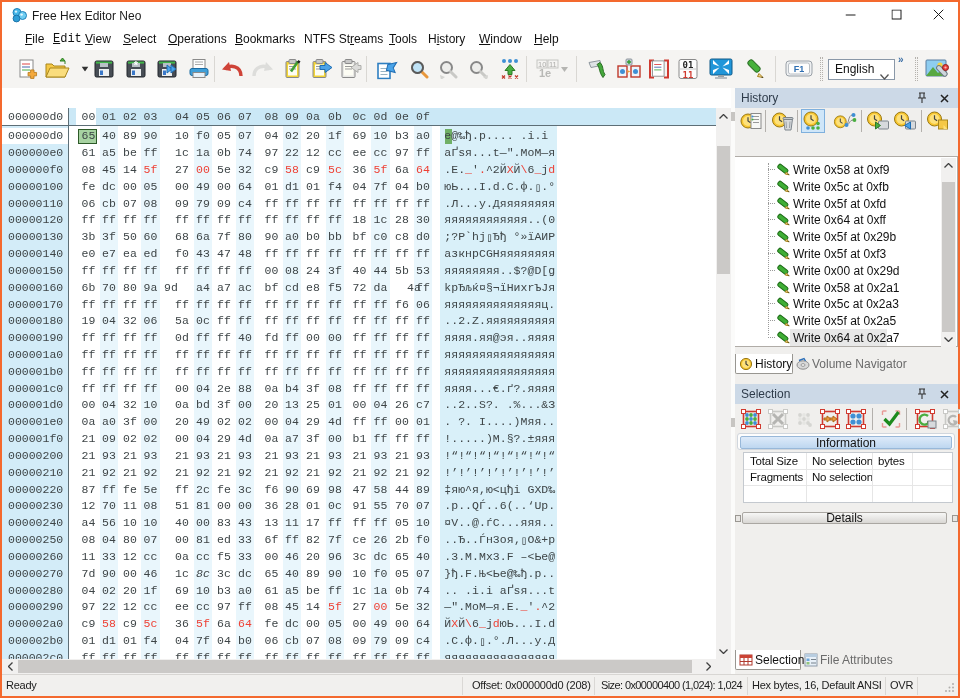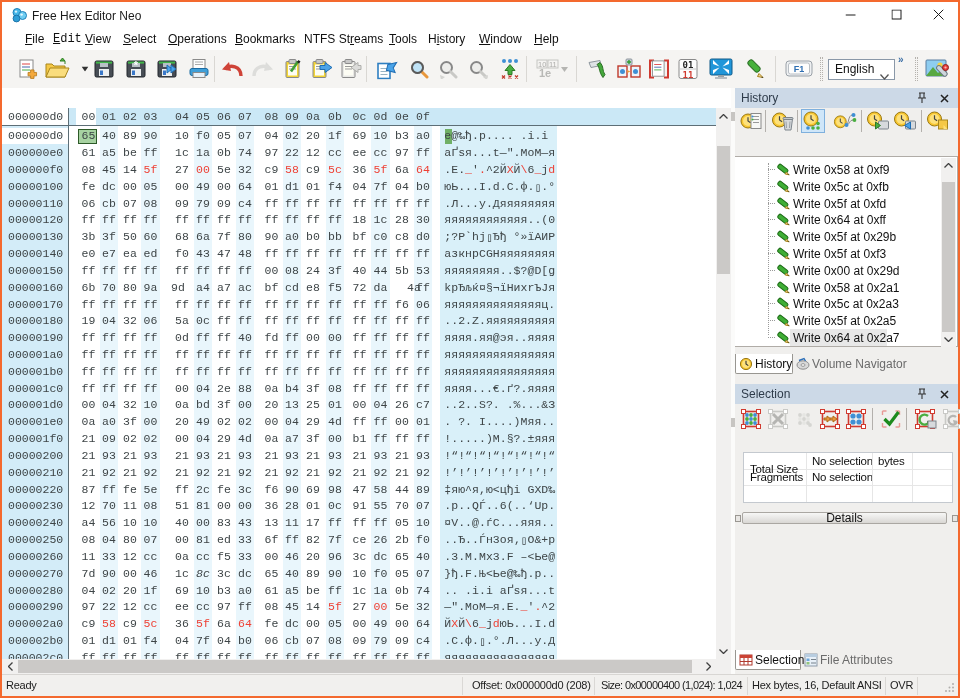--- a/index.html
+++ b/index.html
@@ -742,21 +742,21 @@
         <span class="as" style="left: 518.53px; top: 155.84px;">?</span>
         <span class="as" style="left: 525.46px; top: 155.84px;">@</span>
         <span class="as" style="left: 532.39px; top: 155.84px;">D</span>
         <span class="as" style="left: 539.32px; top: 155.84px;">[</span>
         <span class="as" style="left: 546.25px; top: 155.84px;">g</span>
         <span class="hr-addr" style="left: 6px; top: 172.67px;">00000160</span>
         <span class="hx" style="left: 79.5px; top: 172.67px;">6b</span>
         <span class="hx" style="left: 100px; top: 172.67px;">70</span>
         <span class="hx" style="left: 121px; top: 172.67px;">80</span>
         <span class="hx" style="left: 141.5px; top: 172.67px;">9a</span>
-        <span class="hx" style="left: 169px; top: 172.67px;">9d</span>
+        <span class="hx" style="left: 162px; top: 172.67px;">9d</span>
         <span class="hx" style="left: 194px; top: 172.67px;">a4</span>
         <span class="hx" style="left: 215px; top: 172.67px;">a7</span>
         <span class="hx" style="left: 236px; top: 172.67px;">ac</span>
         <span class="hx" style="left: 262.5px; top: 172.67px;">bf</span>
         <span class="hx" style="left: 283px; top: 172.67px;">cd</span>
         <span class="hx" style="left: 304px; top: 172.67px;">e8</span>
         <span class="hx" style="left: 326px; top: 172.67px;">f5</span>
         <span class="hx" style="left: 350.5px; top: 172.67px;">72</span>
         <span class="hx" style="left: 371.5px; top: 172.67px;">da</span>
         <span class="hx" style="left: 393px; top: 172.67px; margin-left: 12px;">4a</span>
@@ -1893,27 +1893,30 @@
             <rect x="2.5" y="2.5" width="15" height="15" fill="none" stroke="#c9c9c6" stroke-width="1.6"></rect>
             <rect x="0.5" y="0.5" width="4" height="4" fill="#fff" stroke="#c9c9c6"></rect>
             <rect x="15.5" y="0.5" width="4" height="4" fill="#fff" stroke="#c9c9c6"></rect>
             <rect x="0.5" y="15.5" width="4" height="4" fill="#fff" stroke="#c9c9c6"></rect>
             <rect x="15.5" y="15.5" width="4" height="4" fill="#fff" stroke="#c9c9c6"></rect>
             <path d="M13 8 a4.4 4.4 0 1 0 1 5" fill="none" stroke="#b5b5b2" stroke-width="2.2"></path>
             <path d="M10 11 l5 1 l-4 3 Z" fill="#b5b5b2"></path>
           </svg>
         </div>
       </div>
+    <div id="sel-info-wrap">
+      <div id="sel-info-bar">Information</div>
+    </div>
     <div id="sel-table">
         <div class="st-vline" style="left: 62px;"></div>
         <div class="st-vline" style="left: 128px;"></div>
         <div class="st-vline" style="left: 168px;"></div>
         <div class="st-hline" style="top: 16px;"></div>
         <div class="st-hline" style="top: 32px;"></div>
-        <div class="st-cell" style="left: 0px; top: 8px; width: 62px;">Total Size</div>
+        <div class="st-cell" style="left: 0px; top: 0px; width: 62px;">Total Size</div>
         <div class="st-cell" style="left: 62px; top: 0px; width: 66px;">No selection</div>
         <div class="st-cell" style="left: 128px; top: 0px; width: 40px;">bytes</div>
         <div class="st-cell" style="left: 0px; top: 16px; width: 62px;">Fragments</div>
         <div class="st-cell" style="left: 62px; top: 16px; width: 66px;">No selection</div>
       </div>
     <div id="sel-details-bar">Details</div>
     <div class="det-handle" style="left:0px;"></div>
     <div class="det-handle" style="right:0px;"></div>
 
     <div class="pb-tabs" style="top:562px;">

